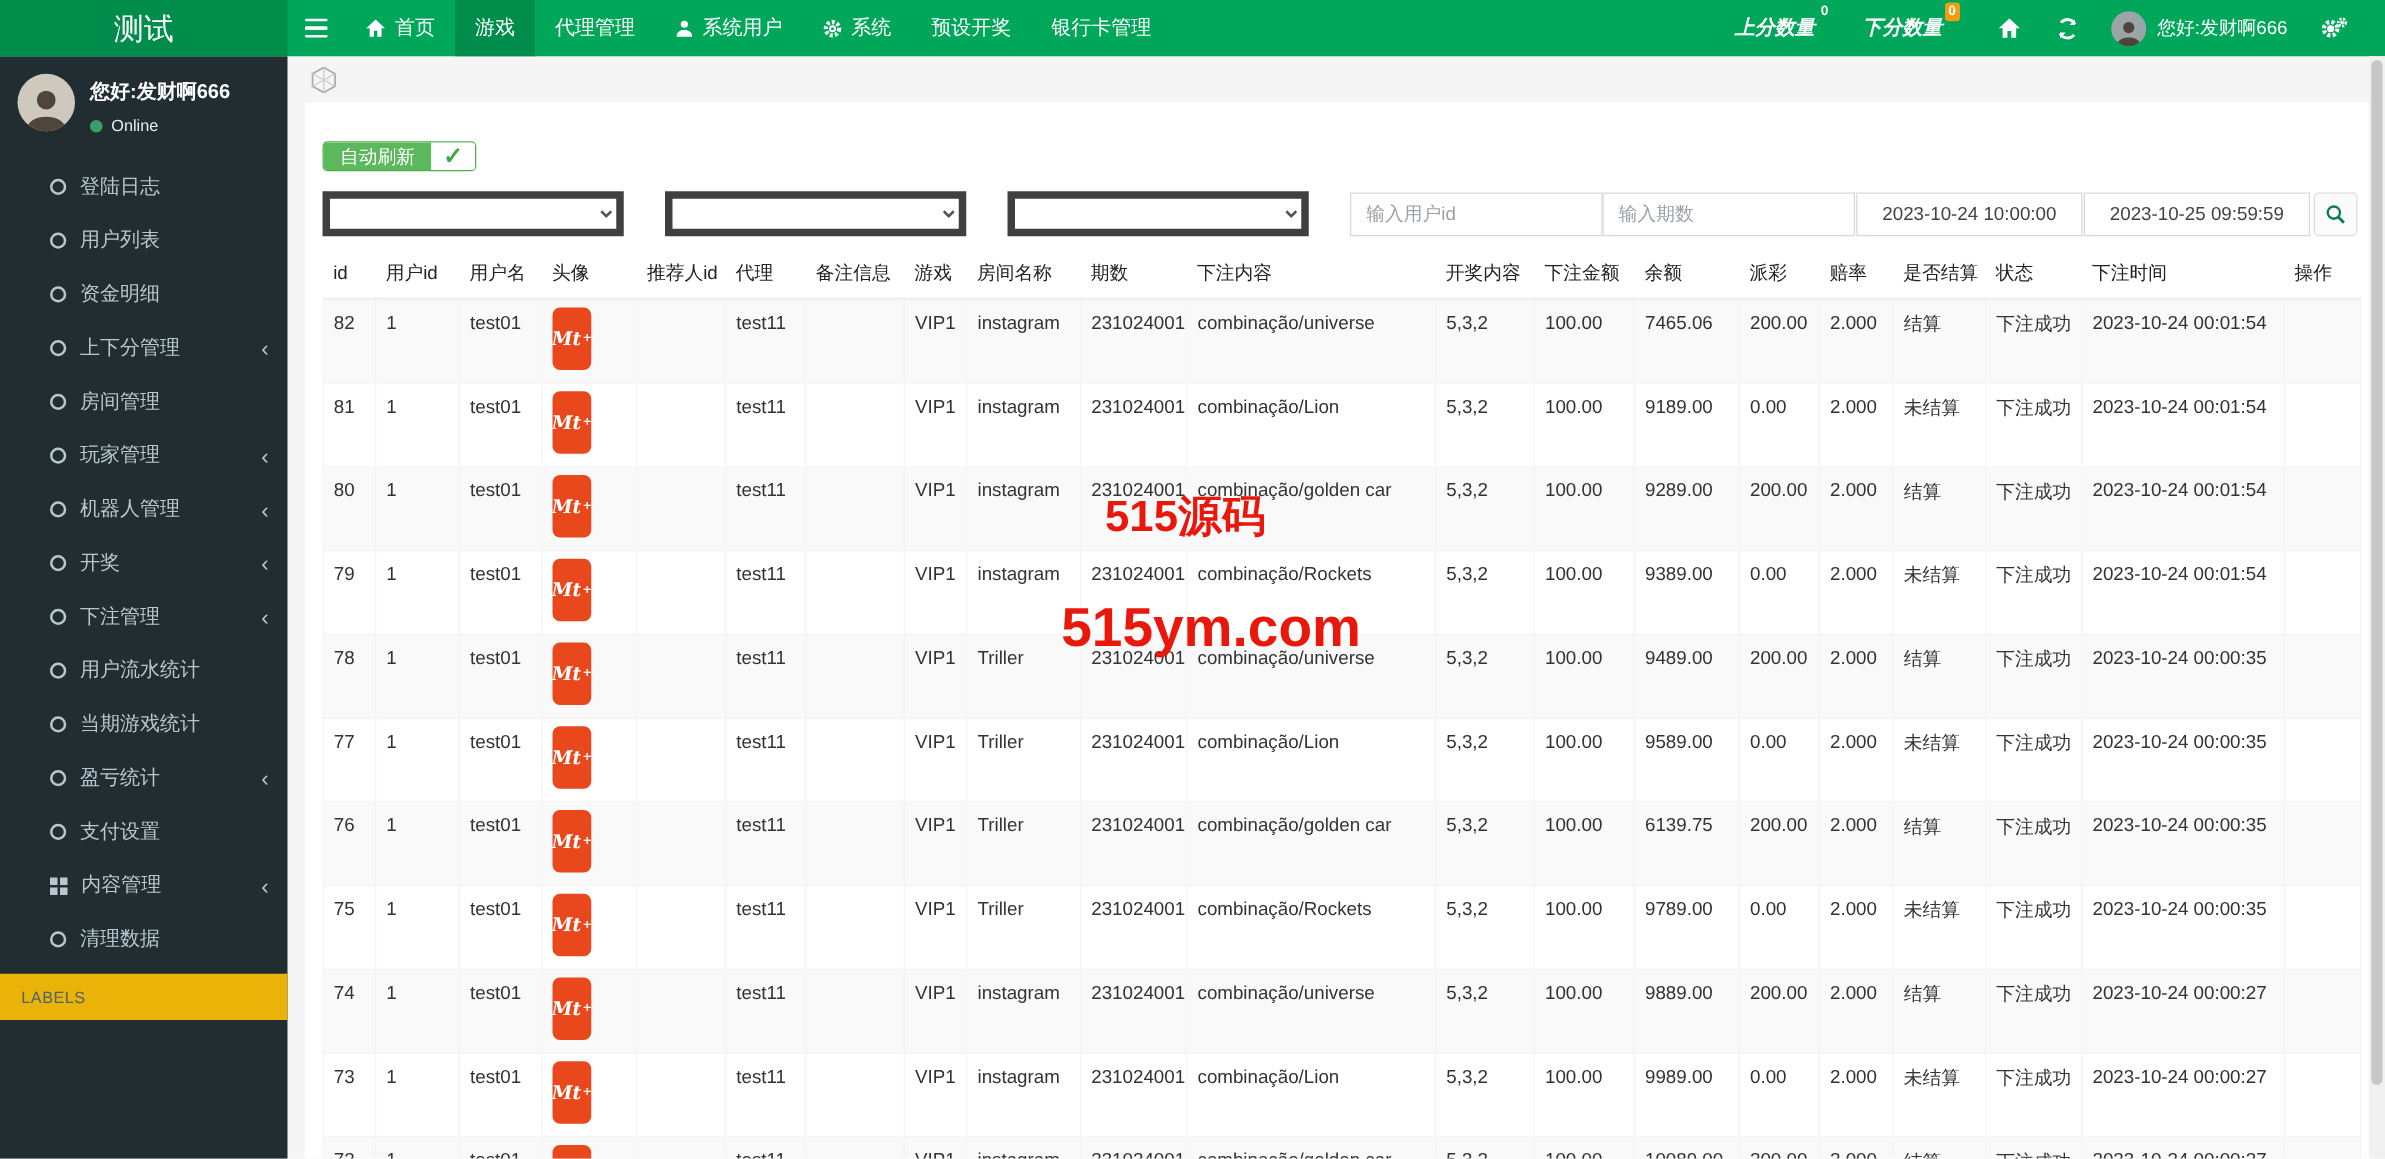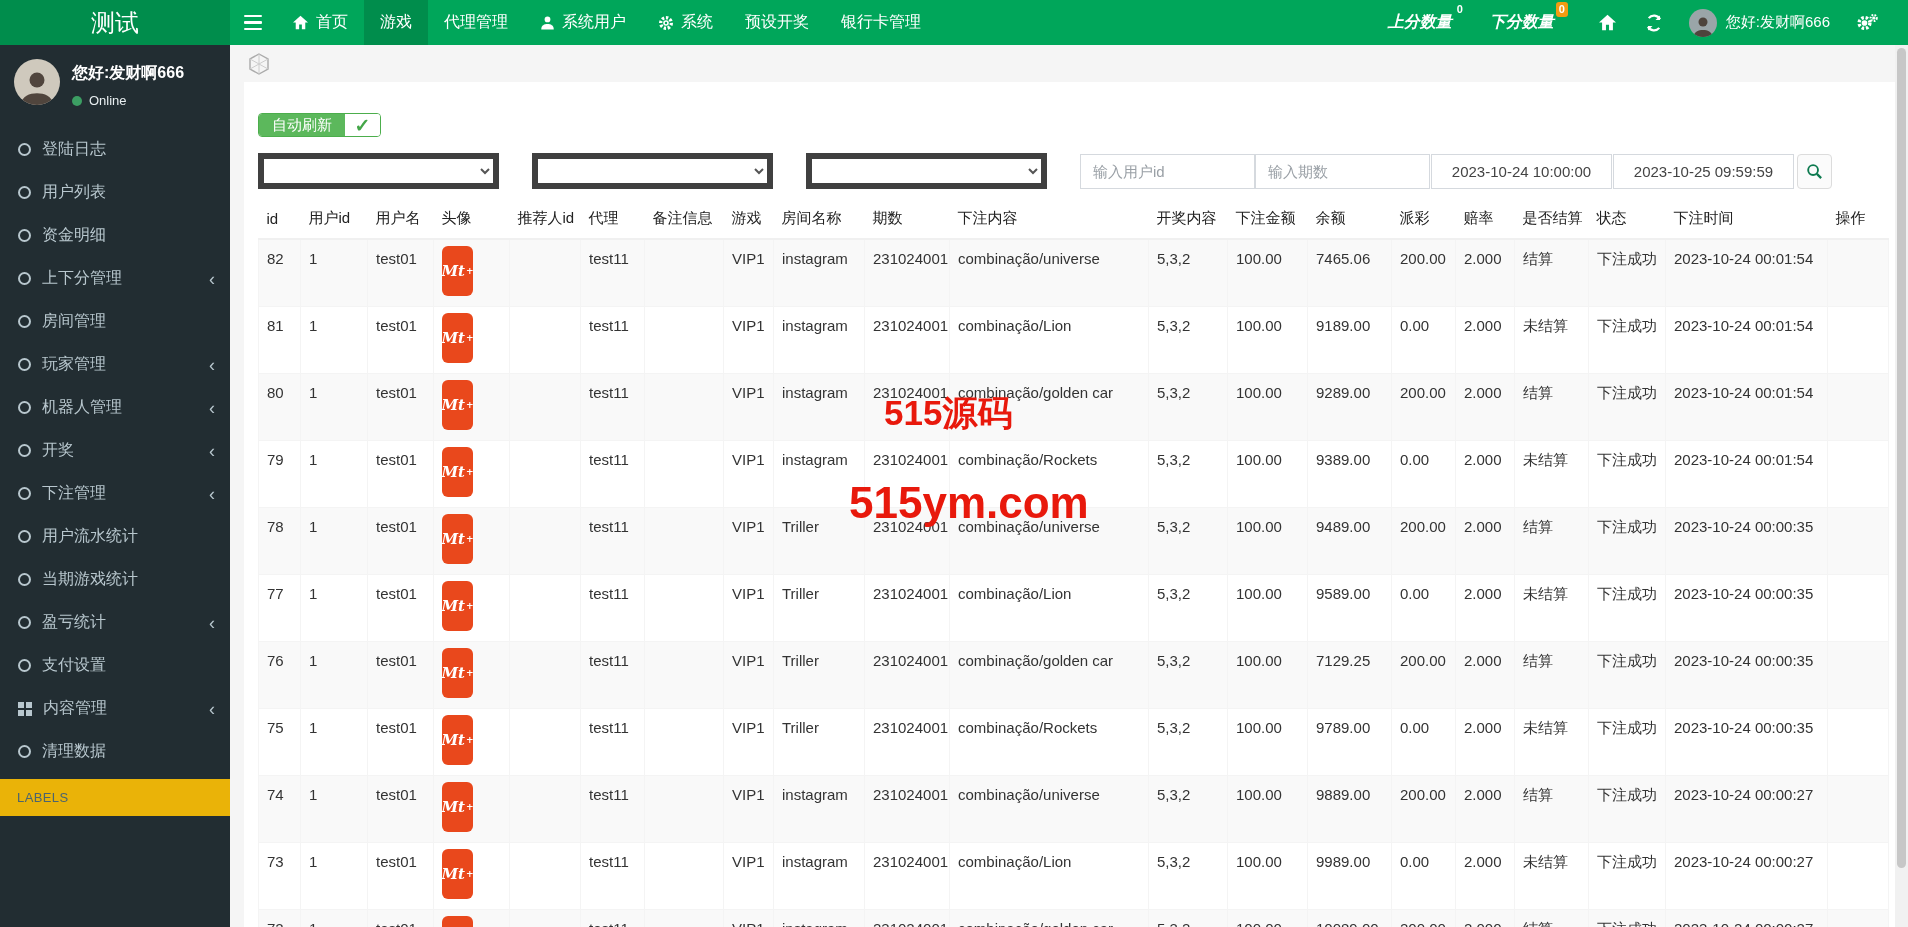--- a/index.html
+++ b/index.html
@@ -27,42 +27,42 @@
   .nav-user-name { font-size:15px; }
 
   
   .sidebar { position:absolute; top:45px; left:0; width:230px; bottom:0; background:#222d32; z-index:20; }
   .user-panel { display:flex; gap:12px; padding:14px 12px 12px 14px; }
   .user-avatar { width:46px; height:46px; border-radius:50%; background:#cfc9bd; overflow:hidden; display:flex; align-items:flex-end; justify-content:center; flex:0 0 auto; }
   .user-meta { padding-top:4px; }
   .user-name { color:#fff; font-size:16px; font-weight:bold; margin-bottom:9px; }
   .user-status { color:#e8eef0; font-size:13px; display:flex; align-items:center; gap:7px; }
   .status-dot { width:10px; height:10px; border-radius:50%; background:#3c9e63; display:inline-block; }
-  .side-menu { margin-top:8px; }
+  .side-menu { margin-top:8px;padding-left:22px; }
   .side-item { height:43px; display:flex; align-items:center; gap:11px; padding:0 15px 0 18px; color:#b8c7ce; font-size:16px; cursor:pointer; }
   .side-icon-circle { width:13px; height:13px; border:2px solid #b8c7ce; border-radius:50%; flex:0 0 auto; }
   .side-icon-grid { width:14px; height:14px; flex:0 0 auto; display:grid; grid-template-columns:6px 6px; grid-template-rows:6px 6px; gap:2px; }
   .side-icon-grid i { background:#b8c7ce; display:block; }
   .side-arrow { margin-left:auto; font-size:18px; color:#b8c7ce; line-height:1; }
   .labels-header { margin-top:6px; background:#eab308; color:#4b646f; font-size:13px; padding:11px 17px; letter-spacing:.4px; }
 
   
   .content { position:absolute; top:45px; left:230px; right:0; bottom:0; background:#f5f5f5; }
   .content-header { height:37px; display:flex; align-items:center; padding-left:19px; }
   .card { position:absolute; top:37px; left:14px; right:0; bottom:0; background:#fff; padding:0 14px; overflow:hidden; }
 
   .btn-refresh { margin-top:31px; display:inline-flex; align-items:stretch; height:24px; border:1px solid #4cae4c; border-radius:4px; overflow:hidden; cursor:pointer; background:#fff; }
   .btn-refresh .lbl { background:#5cb85c; color:#fff; font-size:15px; display:flex; align-items:center; padding:0 13px; }
   .btn-refresh .chk { width:35px; display:flex; align-items:center; justify-content:center; color:#44a648; font-size:19px; font-weight:bold; background:#fff; }
 
   .filters { margin-top:16px; display:flex; align-items:center; }
   .filters select { width:241px; height:35px; border:6px solid #404040; background:#fff; color:#555; font-size:10px; padding:12px 8px; margin-right:33px; border-radius:0; font-family:"Liberation Sans",sans-serif; }
   .filters input { height:35px; border:1px solid #d5d9de; font-size:15px; font-family:"Liberation Sans",sans-serif; color:#444; }
   .filters input::placeholder { color:#9aa0a6; }
-  .inp-id, .inp-period { width:175px; padding:11px 12px; border-right-width:0; }
+  .inp-id, .inp-period { width:202px; padding:11px 12px; border-right-width:0; }
   .inp-period { border-right-width:1px; }
   .inp-date { width:181px; text-align:center; margin-left:1px; }
   .btn-search { width:35px; height:35px; margin-left:3px; border:1px solid #dcdcdc; border-radius:4px; background:#fbfbfb; display:flex; align-items:center; justify-content:center; cursor:pointer; }
 
   
   table.bets { margin-top:10px; border-collapse:collapse; table-layout:fixed; width:1630px; font-size:15px; }
   table.bets th { text-align:left; font-weight:400; color:#222; padding:10px 8px; border-bottom:2px solid #f0f0f0; white-space:nowrap; overflow:hidden; }
   table.bets td { vertical-align:top; padding:10px 8px; height:67px; border:1px solid #f4f4f4; border-top:none; color:#333; white-space:nowrap; overflow:hidden; }
   table.bets tbody tr:nth-child(odd) { background:#f9f9f9; }
   table.bets tbody tr:nth-child(even) { background:#fff; }
@@ -494,21 +494,21 @@
             </td>
             <td></td>
             <td>test11</td>
             <td></td>
             <td>VIP1</td>
             <td>Triller</td>
             <td>231024001</td>
             <td>combinação/golden car</td>
             <td>5,3,2</td>
             <td>100.00</td>
-            <td>7129.25</td>
+            <td>6139.75</td>
             <td>200.00</td>
             <td>2.000</td>
             <td>结算</td>
             <td>下注成功</td>
             <td>2023-10-24 00:00:35</td>
             <td></td>
           </tr>
           <tr>
             <td>75</td>
             <td>1</td>

